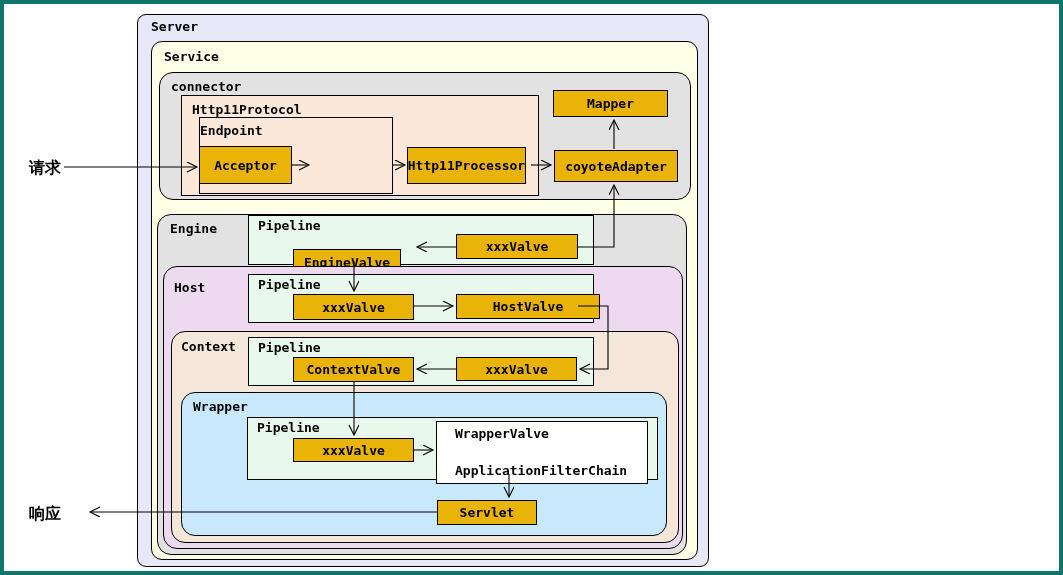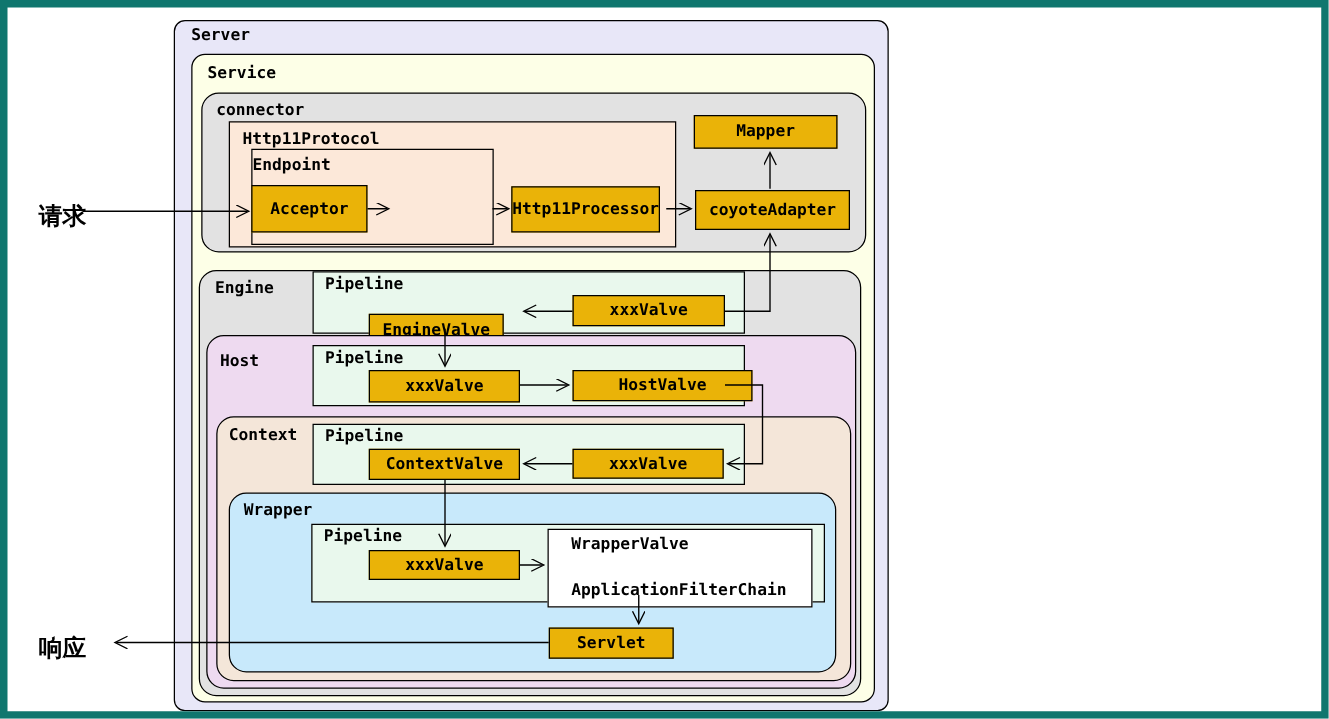--- a/index.html
+++ b/index.html
@@ -1,33 +1,33 @@
 <!DOCTYPE html>
 <html><head>
 <meta charset="utf-8">
 <style>
   html,body{margin:0;padding:0;background:#fff;}
   #page{
     position:relative;width:1063px;height:575px;background:#ffffff;
-    border:6px solid #0f766e;box-sizing:border-box;overflow:hidden;
+    border:4px solid #0f766e;box-sizing:border-box;overflow:hidden;
     font-family:"DejaVu Sans Mono","Liberation Mono",monospace;
     font-weight:bold;font-size:13px;color:#000;
   }
   .abs{position:absolute;box-sizing:border-box;}
   .container{border:1px solid #000;border-radius:14px;}
   .rect{border:1px solid #000;}
   .ctitle{display:block;white-space:nowrap;}
   .node{
     border:1px solid #000;background:#eab308;display:flex;
     align-items:center;justify-content:center;white-space:nowrap;text-align:center;
   }
   .pipe-label{position:absolute;left:9px;top:2px;}
   .cn-label{
     font-family:Liberation Sans, sans-serif;
-    font-weight:bold;font-size:19px;white-space:nowrap;
+    font-weight:bold;font-size:16px;white-space:nowrap;
   }
   svg.overlay{position:absolute;left:0;top:0;pointer-events:none;}
   .wv-box{
     border:1px solid #000;background:#fff;display:flex;flex-direction:column;
     justify-content:space-between;padding:4px 4px 5px 18px;white-space:nowrap;
   }
 </style>
 </head>
 <body>
 

